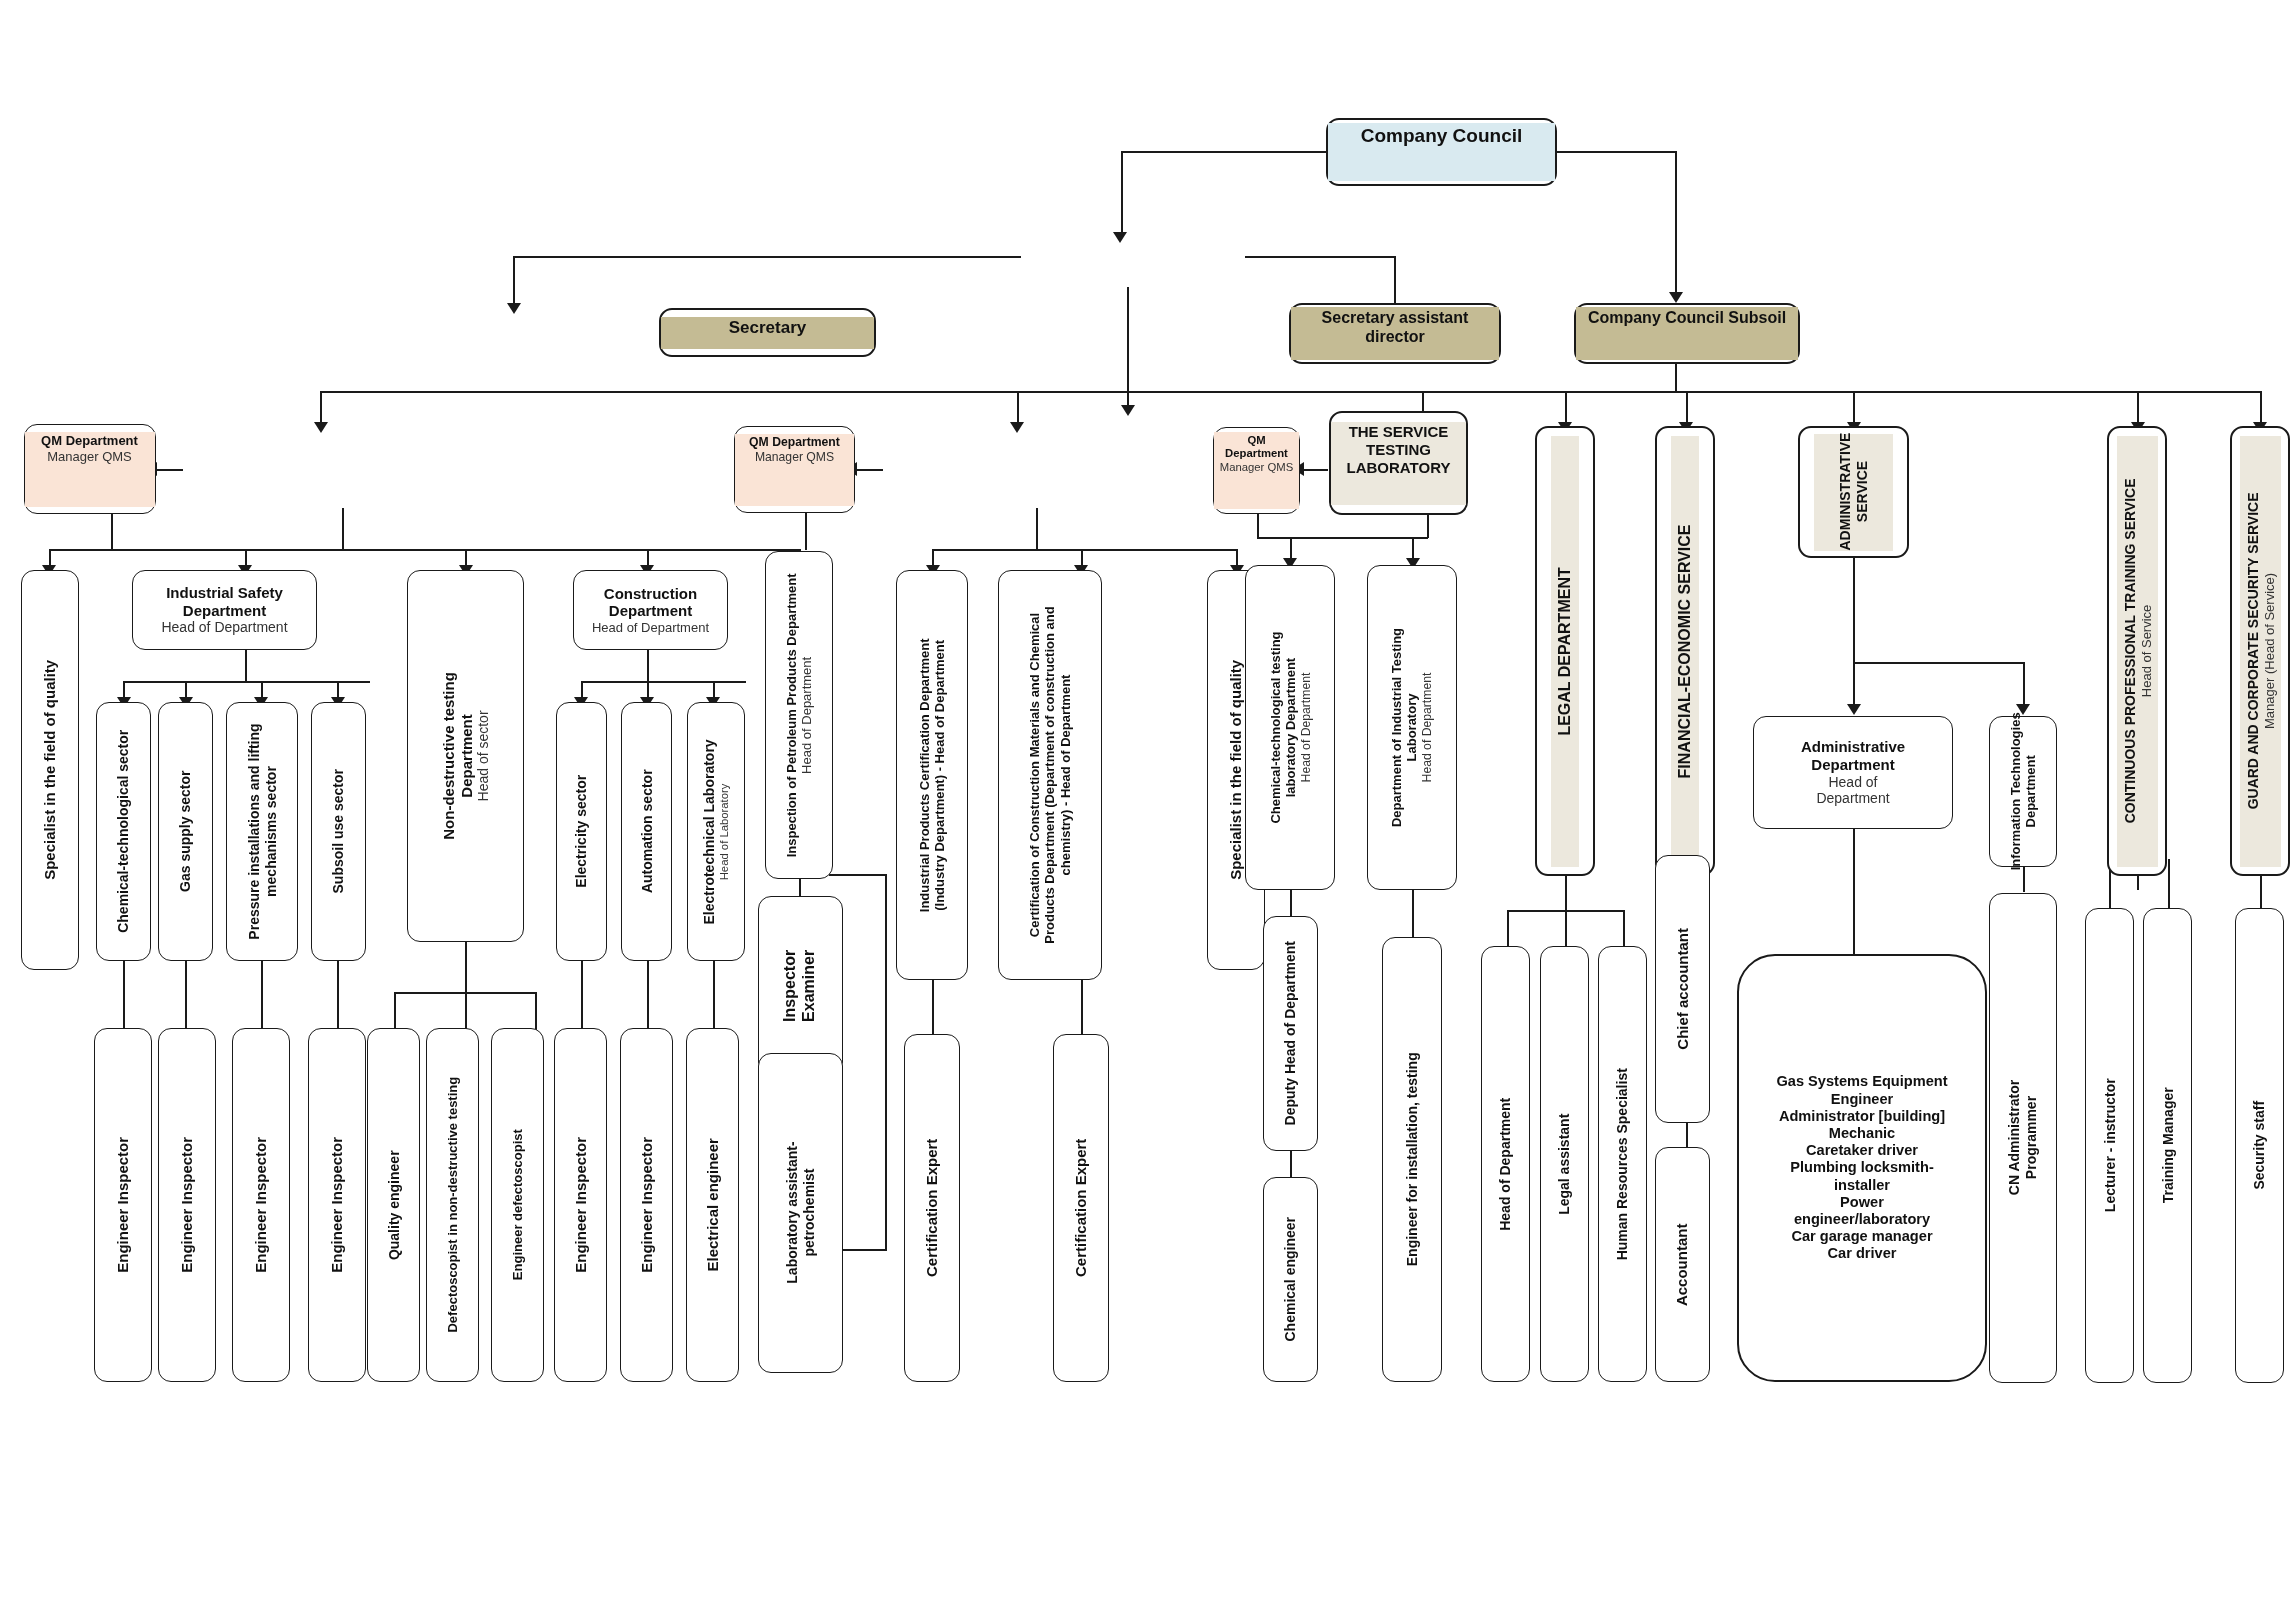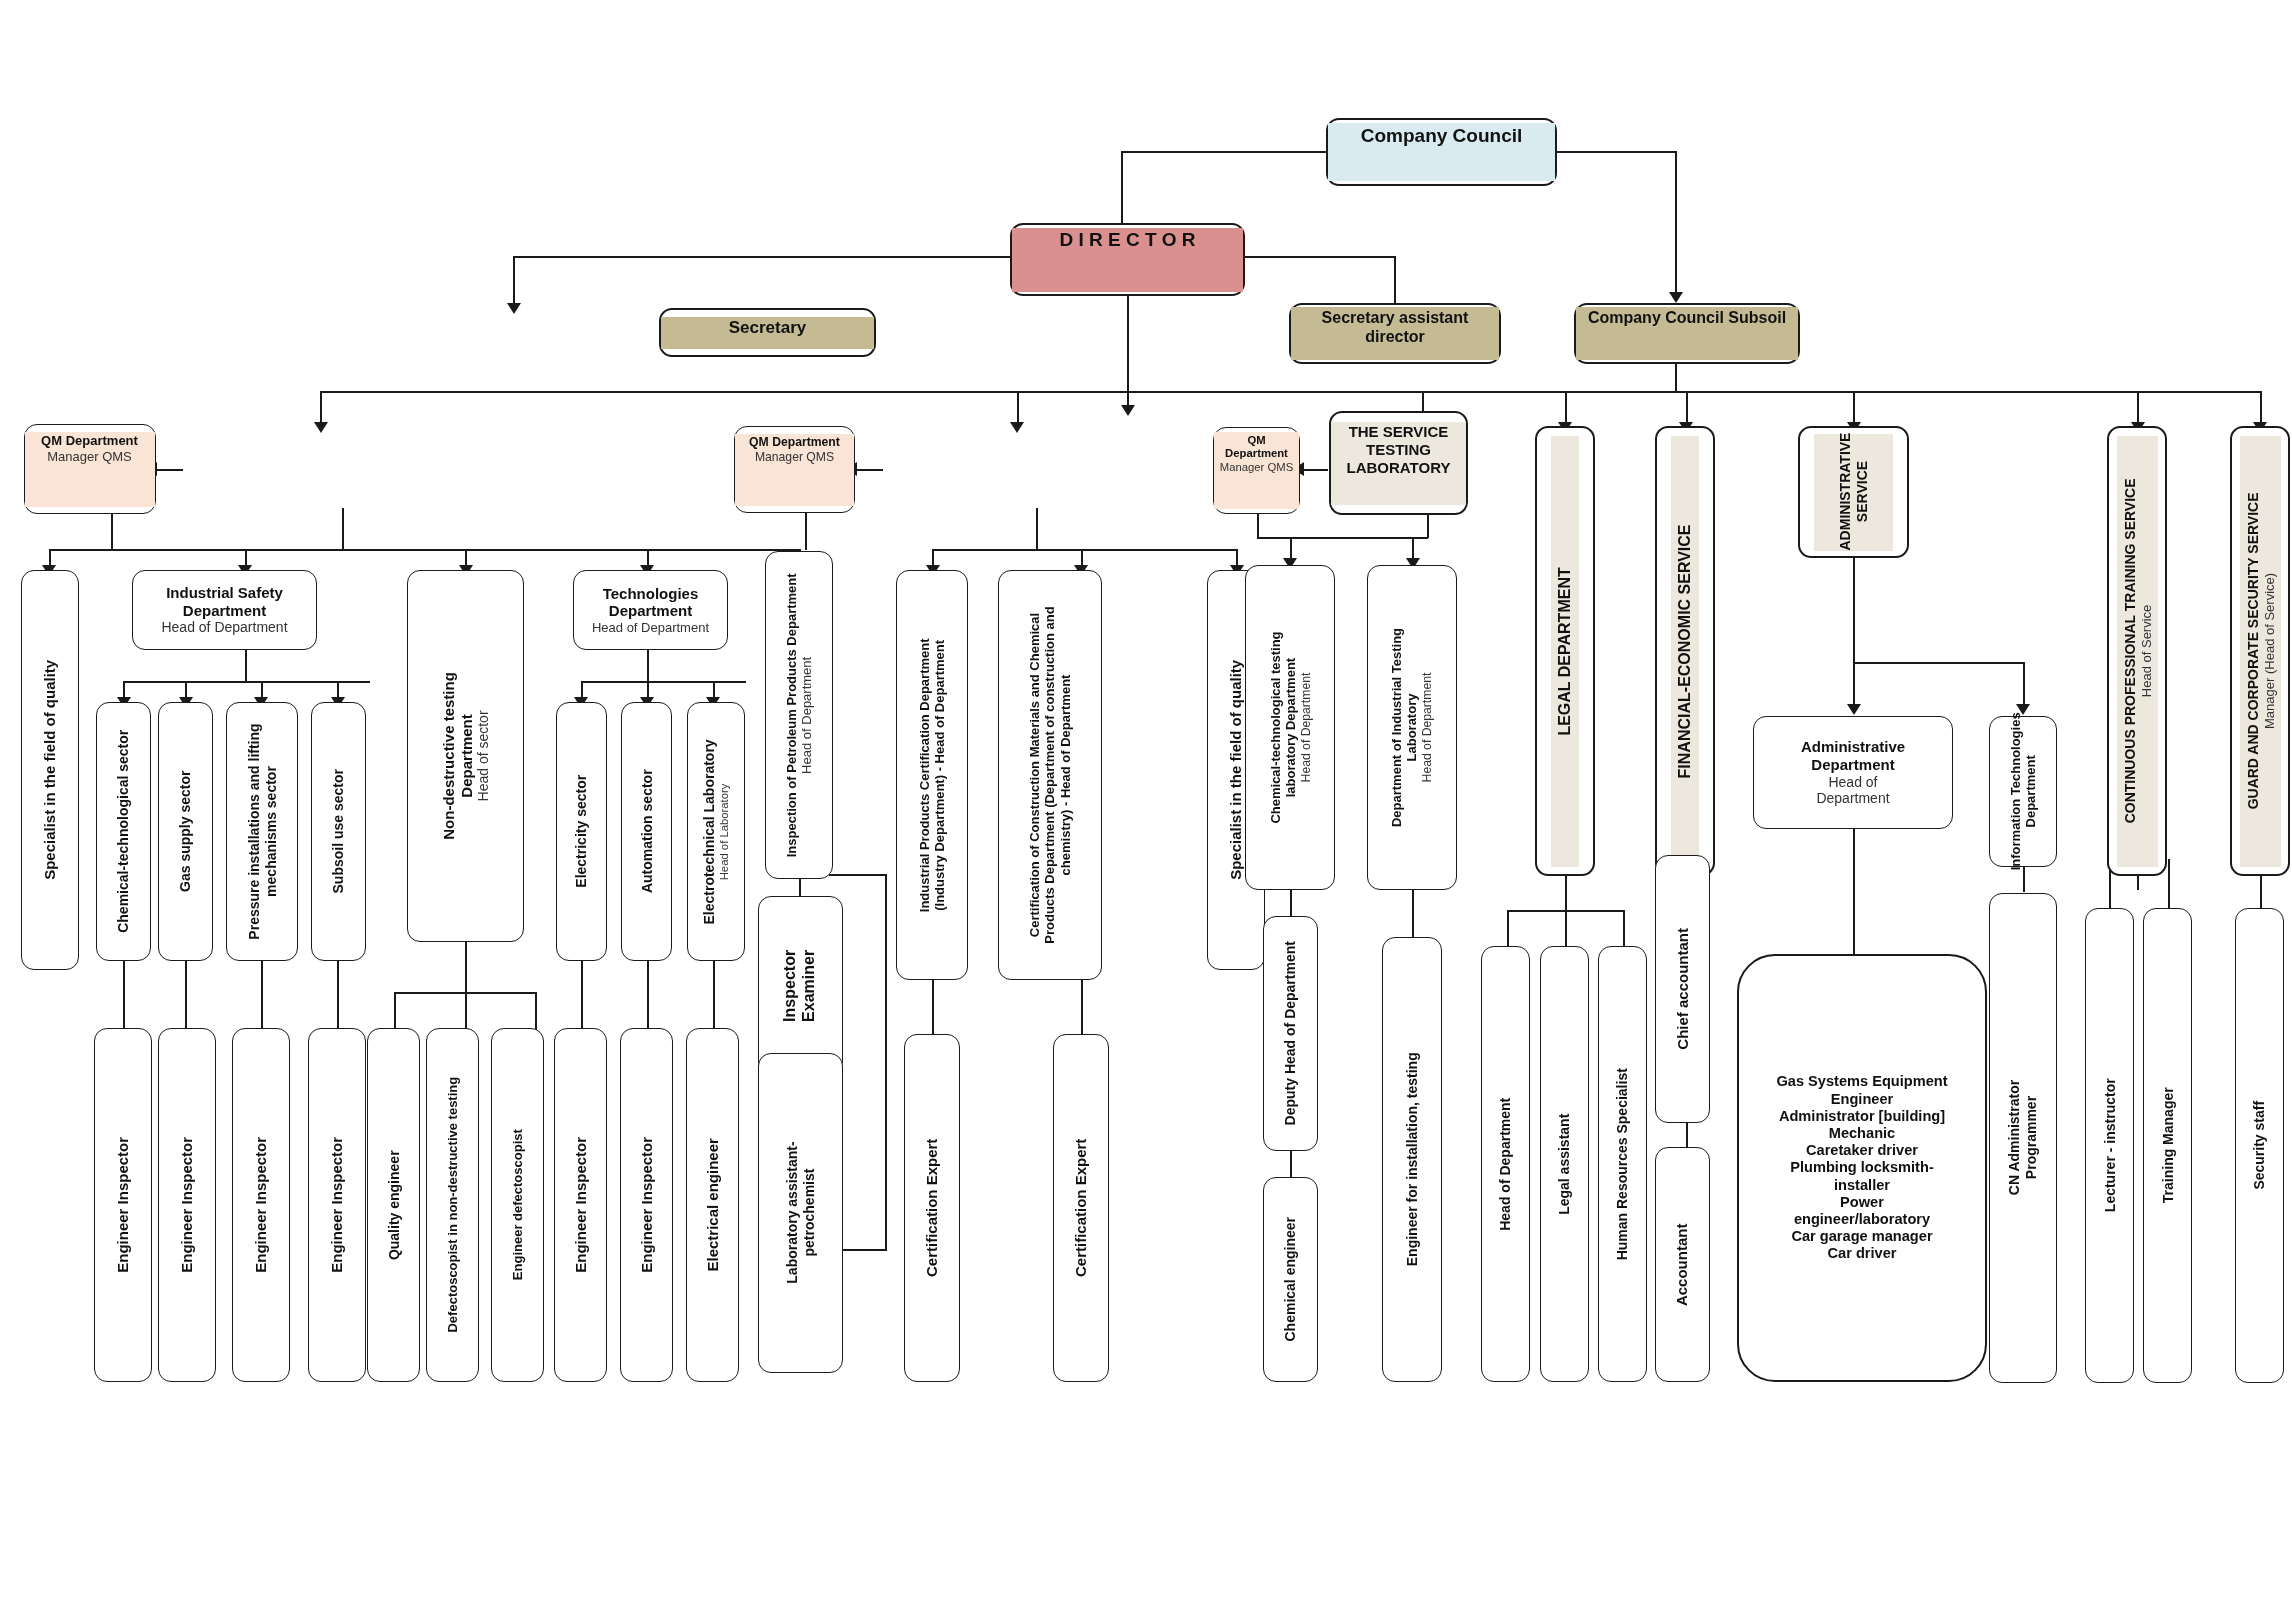--- a/index.html
+++ b/index.html
@@ -198,25 +198,20 @@
 
   <div class="ln lnv thin" style="left:2260px;top:857px;height:52px;"></div>
 
   <div class="box" style="left:1326px;top:118px;width:231px;height:68px;">
     <div class="inner shade-blue fill" style="height:58px;font-size:19px;">
       <span class="t1">Company</span>
       <span class="t1">Council</span>
     </div>
   </div>
 
-  <div class="box" style="left:1010px;top:223px;width:235px;height:73px;">
-    <div class="inner shade-red fill" style="height:64px;font-size:19px;">
-      <span class="t1">D I R E C T O R</span>
-    </div>
-  </div>
 
   <div class="box" style="left:659px;top:308px;width:217px;height:49px;">
     <div class="inner shade-tan fill" style="height:32px;font-size:17px;">
       <span class="t1">Secretary</span>
     </div>
   </div>
 
   <div class="box" style="left:1289px;top:303px;width:212px;height:61px;">
     <div class="inner shade-tan fill" style="height:53px;font-size:16px;">
       <span class="t1">Secretary assistant</span>
@@ -351,21 +346,21 @@
   <div class="box thin" style="left:407px;top:570px;width:117px;height:372px;">
     <div class="rot" style="transform:rotate(-90deg);display:flex;flex-direction:column;align-items:center;white-space:nowrap;">
       <span class="t1" style="font-size:15px;">Non-destructive testing</span>
       <span class="t1" style="font-size:15px;">Department</span>
       <span class="t2" style="font-size:14px;">Head of sector</span>
     </div>
   </div>
 
   <div class="box thin" style="left:573px;top:570px;width:155px;height:80px;">
     <div class="inner" style="font-size:15px;">
-      <span class="t1">Technologies</span>
+      <span class="t1">Construction</span>
       <span class="t1">Department</span>
       <span class="t2" style="font-size:13px;">Head of Department</span>
     </div>
   </div>
 
   <div class="box vbox thin" style="left:556px;top:702px;width:51px;height:259px;">
     <div class="rot">
         <span class="t1" style="font-size:14px;">Electricity sector</span>
       </div>
   </div>

